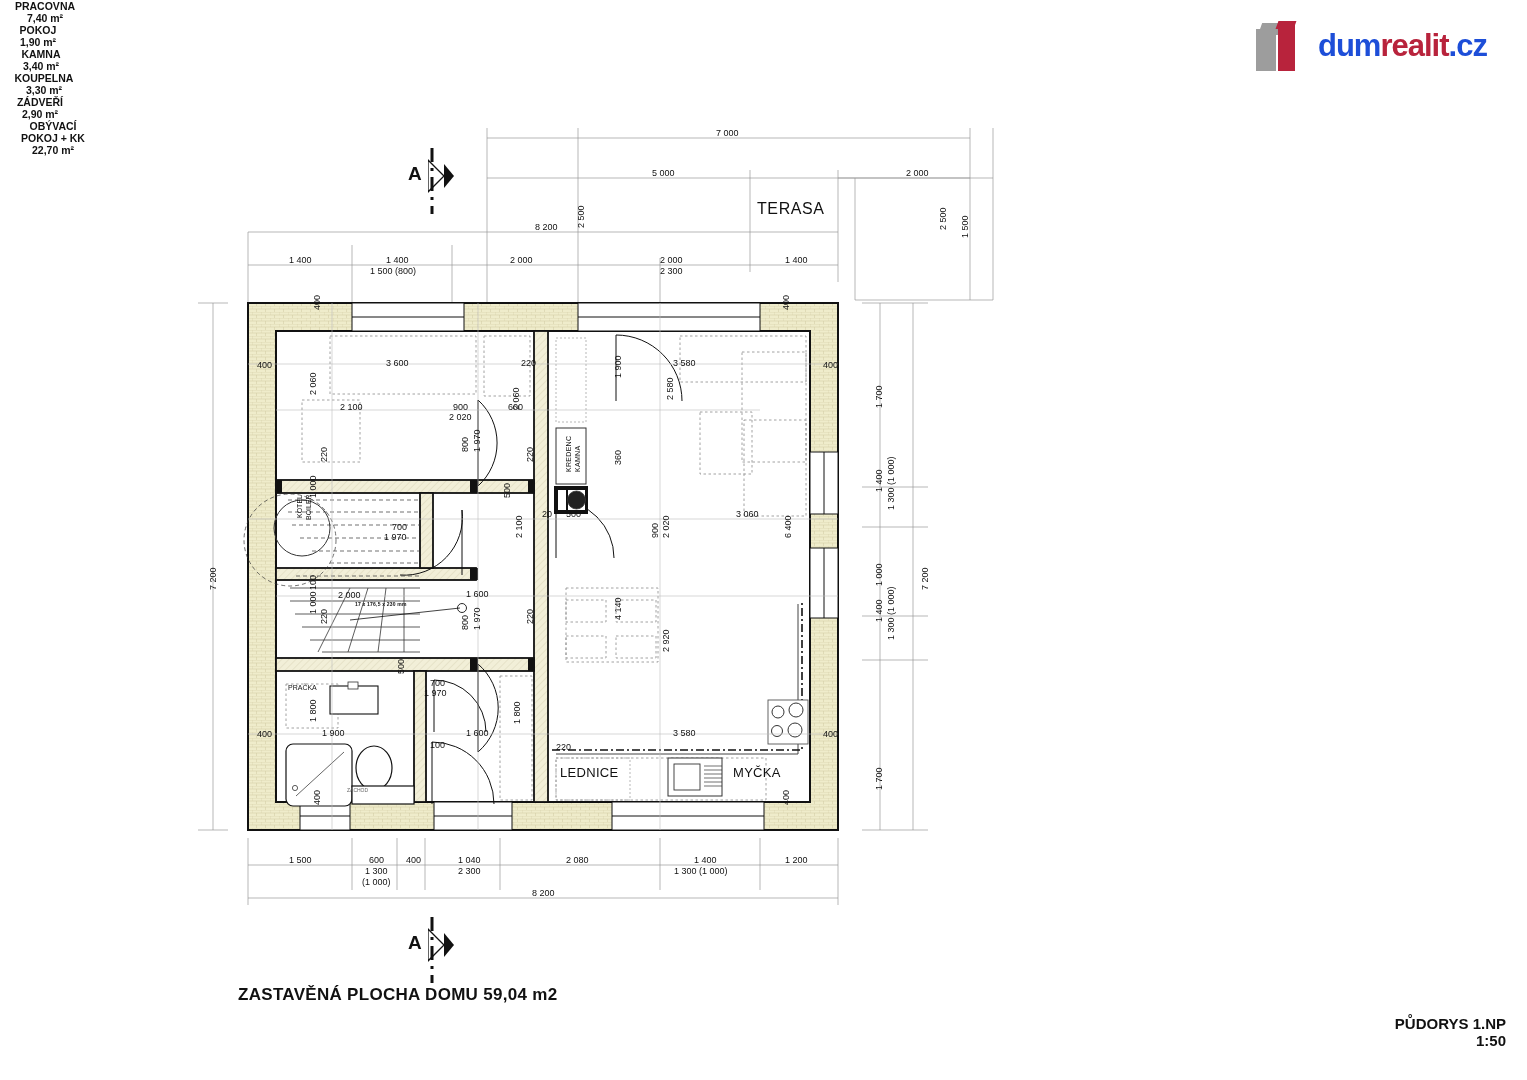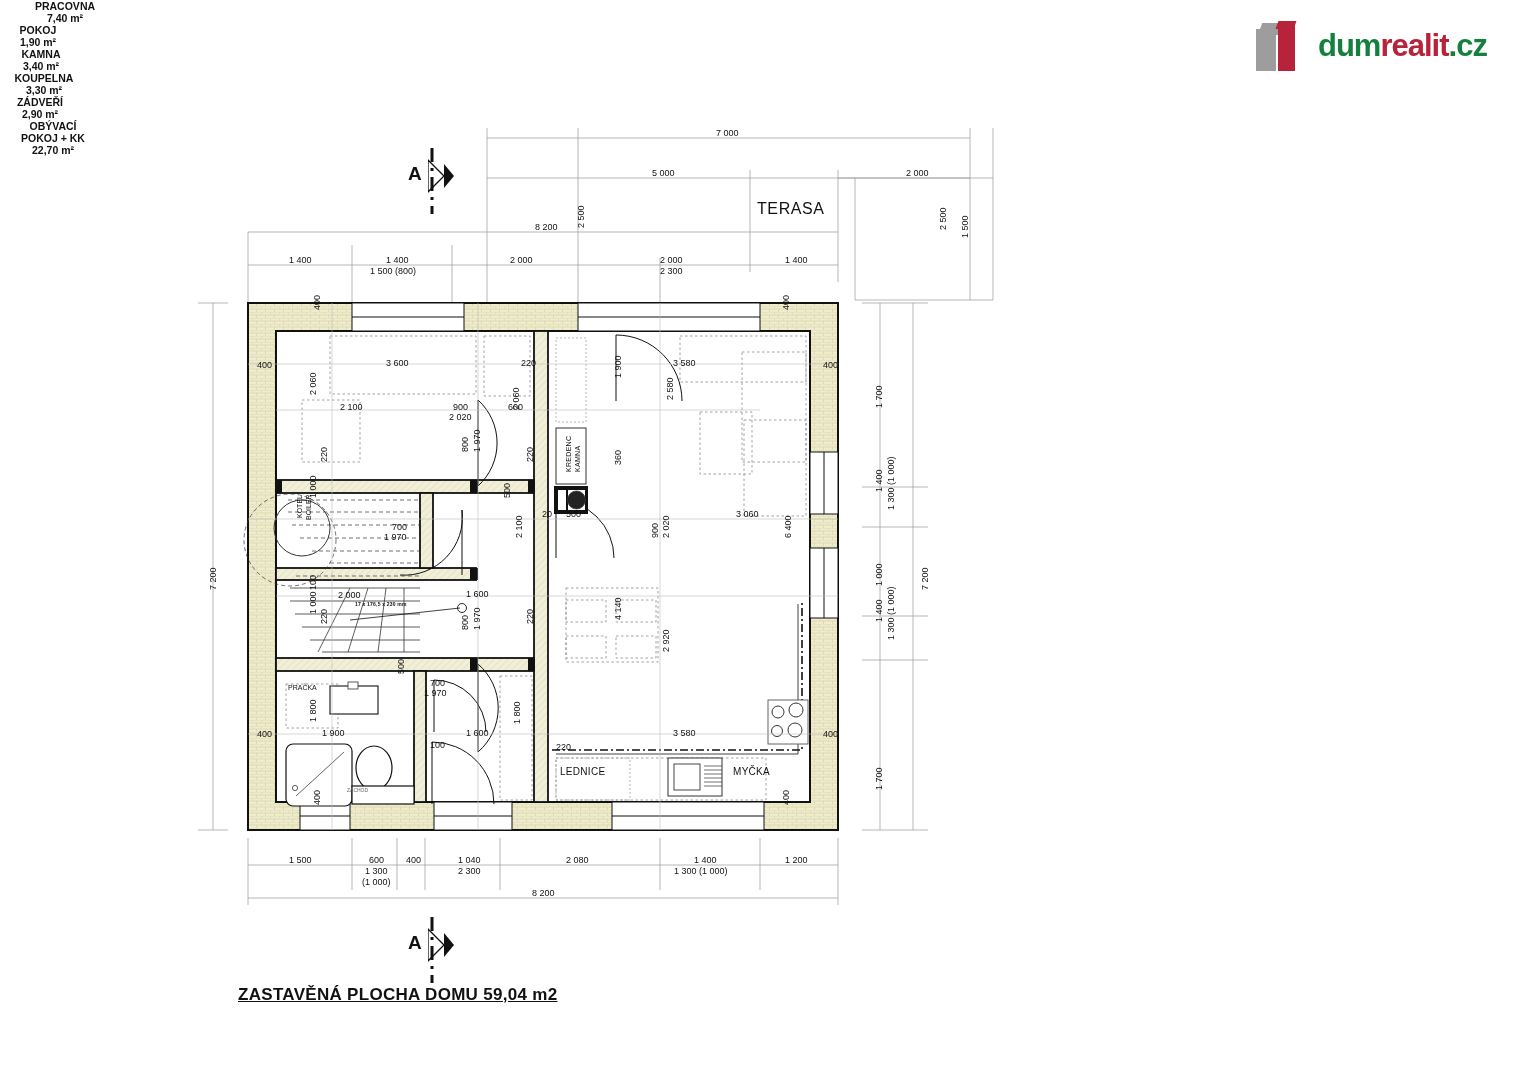--- a/index.html
+++ b/index.html
@@ -10,36 +10,36 @@
   #logo{position:absolute;left:1256px;top:14px;width:250px;height:62px;
         display:flex;align-items:center;gap:10px;}
   #logo .mark{position:relative;width:52px;height:52px;flex:0 0 52px;}
   #logo .mark .g1{position:absolute;left:0;top:10px;width:20px;height:42px;background:#9d9d9d;}
   #logo .mark .g2{position:absolute;left:4px;top:4px;width:30px;height:12px;background:#9d9d9d;
                   transform:skewX(-20deg);}
   #logo .mark .r1{position:absolute;left:22px;top:6px;width:17px;height:46px;background:#b8233c;}
   #logo .mark .r2{position:absolute;left:21px;top:2px;width:18px;height:8px;background:#b8233c;
                   transform:skewX(-20deg);}
   #logo .wordmark{font-size:31px;font-weight:700;letter-spacing:-1px;line-height:1;white-space:nowrap;}
-  #logo .w-grey{color:#15803d;}
+  #logo .w-grey{color:#1d4ed8;}
   #logo .w-red{color:#b8233c;}
 
   
   #plan{position:absolute;left:0;top:0;width:1527px;height:1080px;}
   svg#dwg{position:absolute;left:0;top:0;}
 
   
   .lbl{position:absolute;font-family:"Liberation Sans",sans-serif;white-space:nowrap;
        color:#111;line-height:1.12;}
   .dim{font-size:9px;text-align:center;}
   .dim-v{font-size:9px;transform-origin:0 0;transform:rotate(-90deg);}
   .room{font-size:10.5px;font-weight:700;text-align:center;}
   .tiny{font-size:7px;}
   .tiny-v{font-size:7px;transform-origin:0 0;transform:rotate(-90deg);}
-  .appl{font-size:10px;letter-spacing:.3px;}
+  .appl{font-size:13px;letter-spacing:.3px;}
   .appl-v{font-size:7px;transform-origin:0 0;transform:rotate(-90deg);letter-spacing:.3px;}
   .terasa{font-size:16px;letter-spacing:.6px;}
   .secmark{font-size:19px;font-weight:700;}
   .bigtitle{font-size:17px;font-weight:700;letter-spacing:.3px;}
   .sheet{font-size:15px;font-weight:700;text-align:right;}
 </style>
 </head>
 <body>
 
 <div id="logo">
@@ -362,21 +362,21 @@
 <div class="lbl dim" style="left:453px;top:402px;">900</div>
 <div class="lbl dim" style="left:449px;top:412px;">2 020</div>
 <div class="lbl dim" style="left:508px;top:402px;">600</div>
 <div class="lbl dim-v" style="left:511px;top:410px;">2 060</div>
 <div class="lbl dim-v" style="left:319px;top:462px;">220</div>
 <div class="lbl dim-v" style="left:525px;top:462px;">220</div>
 <div class="lbl dim-v" style="left:460px;top:452px;">800</div>
 <div class="lbl dim-v" style="left:472px;top:452px;">1 970</div>
 <div class="lbl dim-v" style="left:502px;top:498px;">500</div>
 
-<div class="room" style="left:356px;top:448px;width:90px;margin-left:20px;">
+<div class="room" style="left:356px;top:448px;width:90px;">
   <div>PRACOVNA</div>
   <div>7,40 m²</div>
 </div>
 
 <div class="room" style="left:316px;top:502px;width:76px;">
   <div>POKOJ</div>
   <div>1,90 m²</div>
 </div>
 <div class="lbl dim-v" style="left:308px;top:498px;">1 000</div>
 <div class="lbl dim" style="left:392px;top:522px;">700</div>
@@ -462,15 +462,19 @@
 <div class="lbl dim" style="left:362px;top:877px;">(1 000)</div>
 <div class="lbl dim" style="left:406px;top:855px;">400</div>
 <div class="lbl dim" style="left:458px;top:855px;">1 040</div>
 <div class="lbl dim" style="left:458px;top:866px;">2 300</div>
 <div class="lbl dim" style="left:566px;top:855px;">2 080</div>
 <div class="lbl dim" style="left:694px;top:855px;">1 400</div>
 <div class="lbl dim" style="left:674px;top:866px;">1 300 (1 000)</div>
 <div class="lbl dim" style="left:785px;top:855px;">1 200</div>
 <div class="lbl dim" style="left:532px;top:888px;">8 200</div>
 
-<div class="lbl bigtitle" style="left:238px;top:985px;text-decoration:underline;">ZASTAVĚNÁ PLOCHA DOMU  59,04 m2</div>
+<div class="lbl bigtitle" style="left:238px;top:985px;">ZASTAVĚNÁ PLOCHA DOMU  59,04 m2</div>
+<div class="sheet" style="position:absolute;left:1230px;top:1015px;width:276px;">
+  <div>PŮDORYS 1.NP</div>
+  <div>1:50</div>
+</div>
 
 </div>
 
 </body></html>

